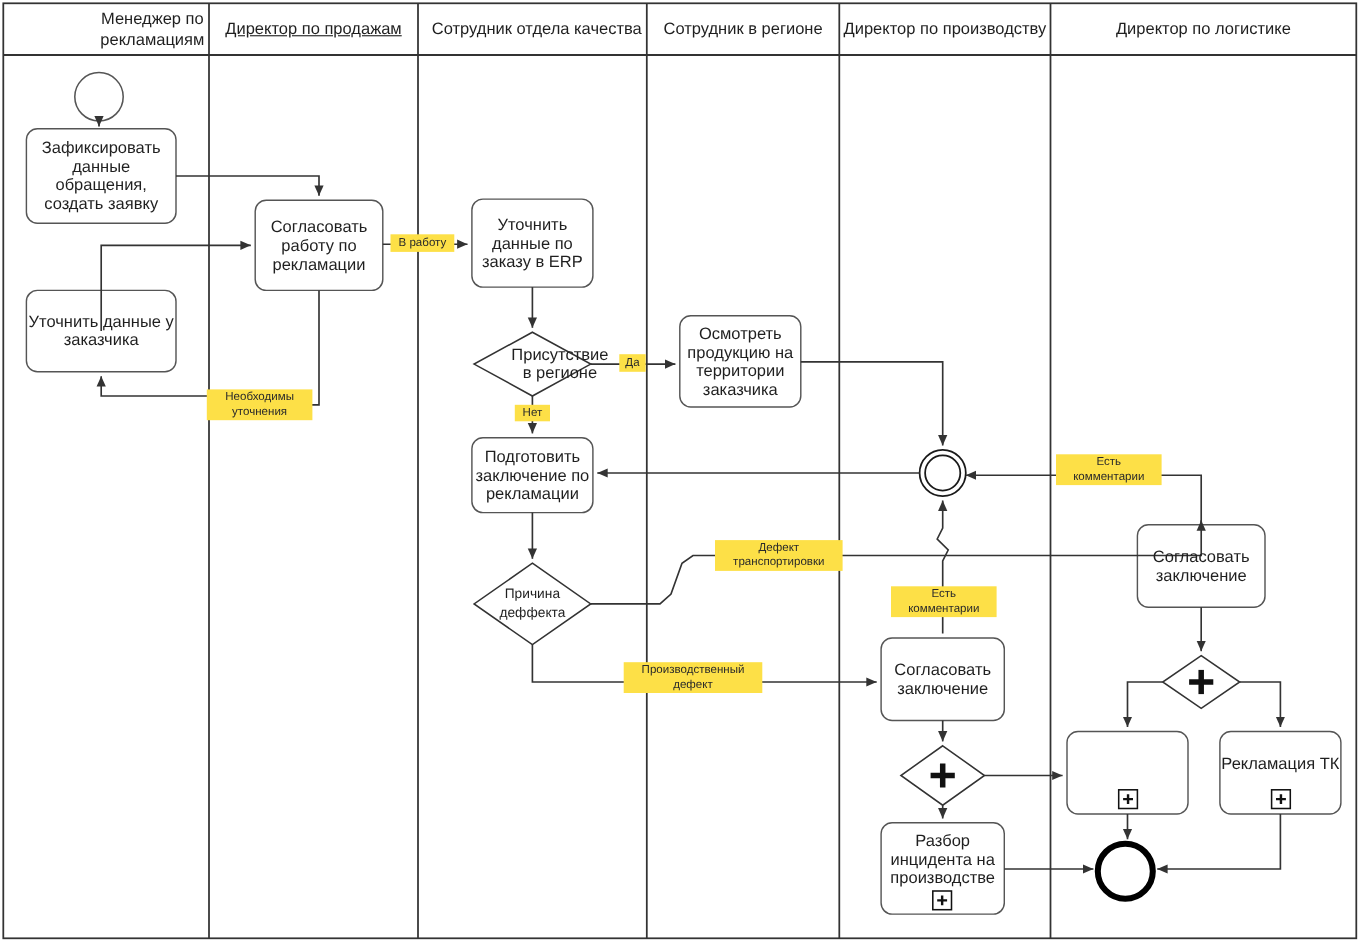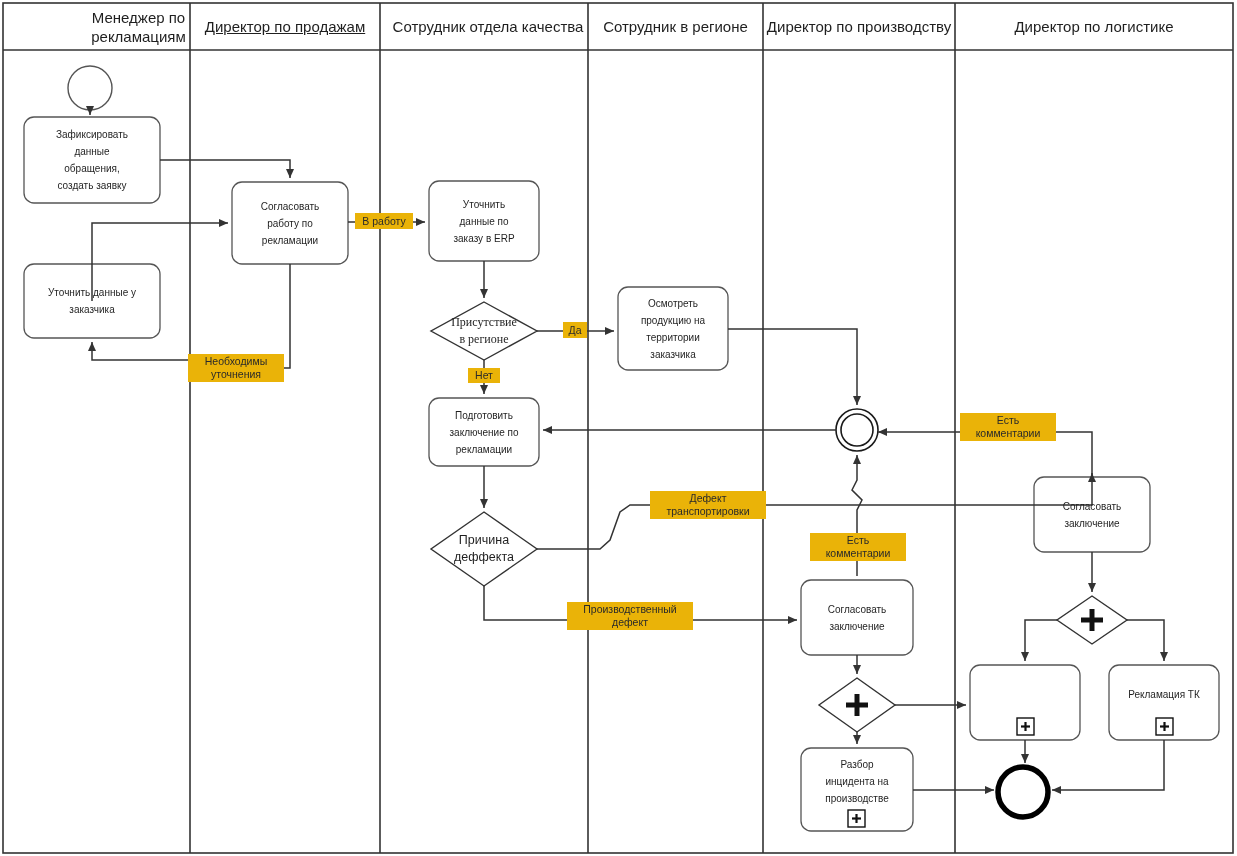--- a/index.html
+++ b/index.html
@@ -30,41 +30,41 @@
     line-height: 19px;
     color: #1f1f1f;
     display: flex;
     align-items: center;
     justify-content: center;
     pointer-events: none;
   }
   .node-label {
     position: absolute;
     text-align: center;
-    font-size: 10px;
+    font-size: 15px;
     line-height: 17px;
     color: #1f1f1f;
     display: flex;
     align-items: center;
     justify-content: center;
     pointer-events: none;
     white-space: pre-line;
   }
   .flow-label {
     position: absolute;
     text-align: center;
     font-size: 10.5px;
     line-height: 13px;
     color: #2a2a2a;
     display: flex;
     align-items: center;
     justify-content: center;
     pointer-events: none;
     white-space: pre-line;
-    background: #eab308;
+    background: #fde047;
   }
   .hit {
     position: absolute;
     background: transparent;
   }
 </style>
 </head>
 <body>
 
 <div id="canvas">
@@ -180,21 +180,21 @@
 обращения,
 создать заявку</div>
   <div class="node-label" style="left:22px;  top:264px; width:140px; height:74px;">Уточнить данные у
 заказчика</div>
   <div class="node-label" style="left:232px; top:182px; width:116px; height:82px;">Согласовать
 работу по
 рекламации</div>
   <div class="node-label" style="left:429px; top:181px; width:110px; height:80px;">Уточнить
 данные по
 заказу в ERP</div>
-  <div class="node-label" style="left:424px; top:304px; width:120px; height:54px; font-size:12px;font-family:Liberation Serif, serif;">Присутствие
+  <div class="node-label" style="left:449px; top:304px; width:120px; height:54px; font-size:15px;">Присутствие
 в регионе</div>
   <div class="node-label" style="left:618px; top:287px; width:110px; height:83px;">Осмотреть
 продукцию на
 территории
 заказчика</div>
   <div class="node-label" style="left:427px; top:398px; width:114px; height:68px;">Подготовить
 заключение по
 рекламации</div>
   <div class="node-label" style="left:431px; top:523px; width:106px; height:52px; font-size:12.5px;">Причина
 деффекта</div>

